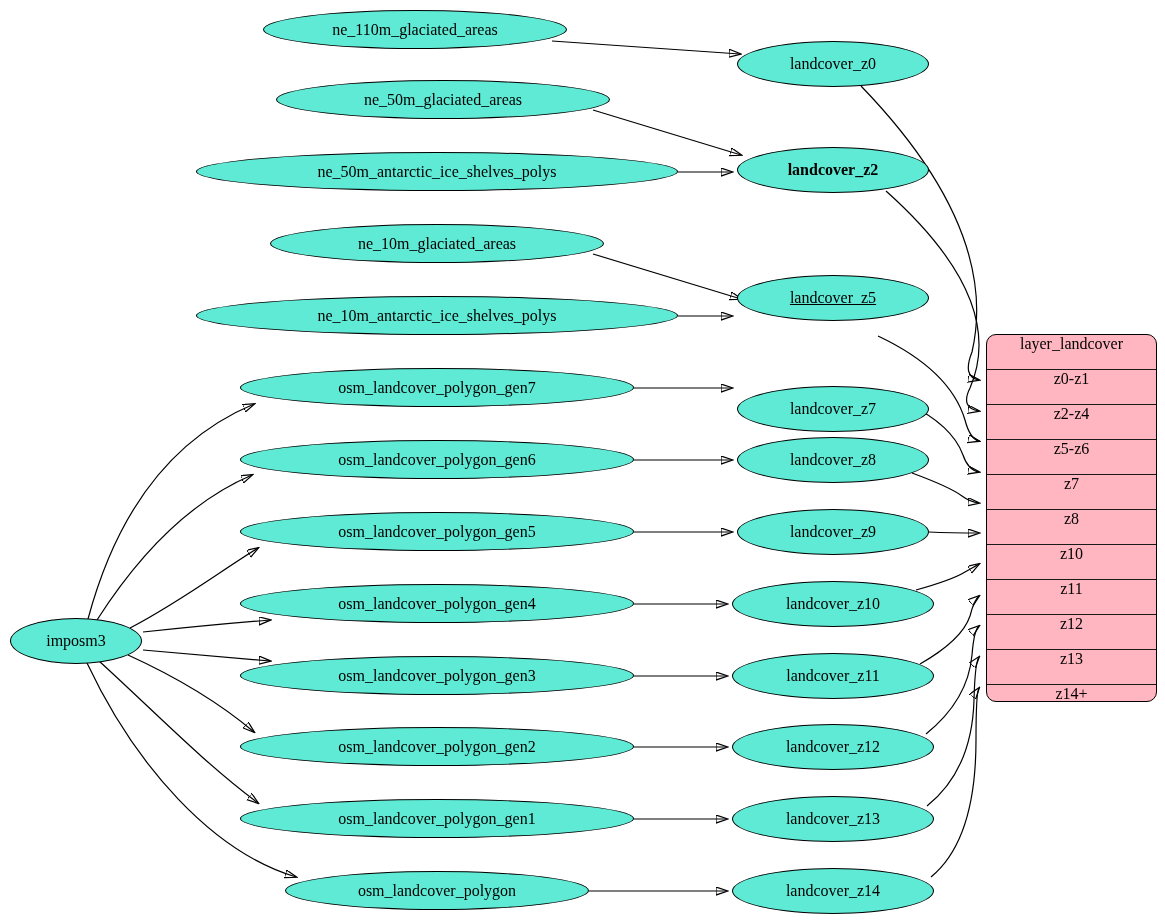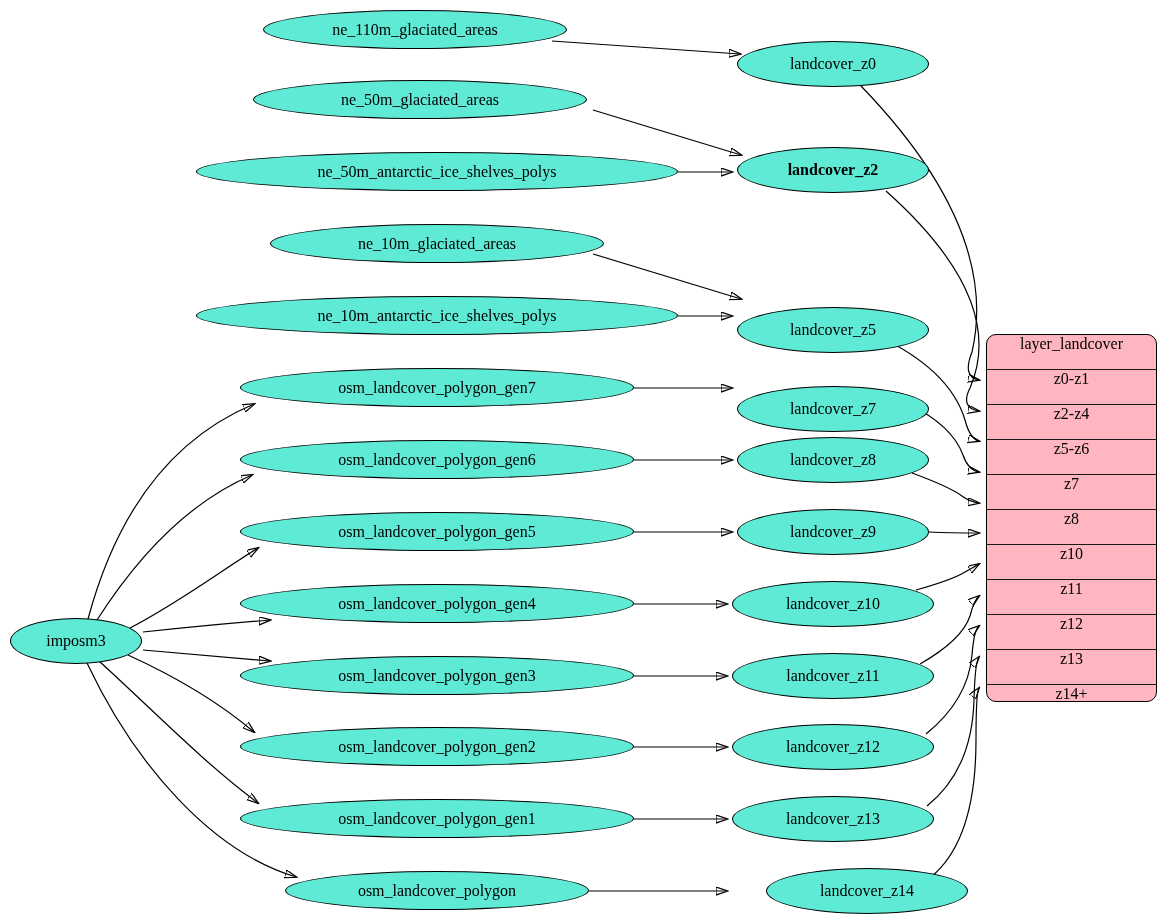--- a/index.html
+++ b/index.html
@@ -83,44 +83,44 @@
     <path d="M 916 590 Q 952 580 965 572 Q 974 567 979 564" marker-end="url(#arrow)"></path>
     <path d="M 920 664 Q 962 640 970 616 Q 974 600 979 596" marker-end="url(#arrow)"></path>
     <path d="M 926 734 Q 968 700 972 655 Q 974 630 979 626" marker-end="url(#arrow)"></path>
     <path d="M 927 806 Q 972 770 974 700 Q 975 662 979 657" marker-end="url(#arrow)"></path>
     <path d="M 931 877 Q 976 840 976 740 Q 976 692 979 688" marker-end="url(#arrow)"></path>
   </svg>
 
   <div class="node" style="left:10px;top:618px;width:132px;height:46px;">imposm3</div>
 
   <div class="node" style="left:263px;top:10px;width:304px;height:39px;">ne_110m_glaciated_areas</div>
-  <div class="node" style="left:253px;top:80px;width:334px;height:39px;">ne_50m_glaciated_areas</div>
+  <div class="node" style="left:276px;top:80px;width:334px;height:39px;">ne_50m_glaciated_areas</div>
   <div class="node" style="left:196px;top:152px;width:482px;height:39px;">ne_50m_antarctic_ice_shelves_polys</div>
   <div class="node" style="left:270px;top:224px;width:334px;height:39px;">ne_10m_glaciated_areas</div>
   <div class="node" style="left:196px;top:296px;width:482px;height:39px;">ne_10m_antarctic_ice_shelves_polys</div>
   <div class="node" style="left:240px;top:368px;width:394px;height:39px;">osm_landcover_polygon_gen7</div>
   <div class="node" style="left:240px;top:440px;width:394px;height:39px;">osm_landcover_polygon_gen6</div>
   <div class="node" style="left:240px;top:512px;width:394px;height:39px;">osm_landcover_polygon_gen5</div>
   <div class="node" style="left:240px;top:584px;width:394px;height:39px;">osm_landcover_polygon_gen4</div>
   <div class="node" style="left:240px;top:656px;width:394px;height:39px;">osm_landcover_polygon_gen3</div>
   <div class="node" style="left:240px;top:727px;width:394px;height:39px;">osm_landcover_polygon_gen2</div>
   <div class="node" style="left:240px;top:799px;width:394px;height:39px;">osm_landcover_polygon_gen1</div>
   <div class="node" style="left:285px;top:871px;width:304px;height:39px;">osm_landcover_polygon</div>
 
   <div class="node" style="left:737px;top:41px;width:192px;height:46px;">landcover_z0</div>
   <div class="node" style="left:737px;top:147px;width:192px;height:46px;font-weight:bold;">landcover_z2</div>
-  <div class="node" style="left:737px;top:307px;width:192px;height:46px;">landcover_z5</div>
+  <div class="node" style="left:737px;top:275px;width:192px;height:46px;text-decoration:underline;">landcover_z5</div>
   <div class="node" style="left:737px;top:386px;width:192px;height:46px;">landcover_z7</div>
   <div class="node" style="left:737px;top:437px;width:192px;height:46px;">landcover_z8</div>
   <div class="node" style="left:737px;top:509px;width:192px;height:46px;">landcover_z9</div>
   <div class="node" style="left:732px;top:581px;width:202px;height:46px;">landcover_z10</div>
   <div class="node" style="left:732px;top:653px;width:202px;height:46px;">landcover_z11</div>
   <div class="node" style="left:732px;top:724px;width:202px;height:46px;">landcover_z12</div>
   <div class="node" style="left:732px;top:796px;width:202px;height:46px;">landcover_z13</div>
-  <div class="node" style="left:766px;top:868px;width:202px;height:46px;">landcover_z14</div>
+  <div class="node" style="left:732px;top:868px;width:202px;height:46px;">landcover_z14</div>
 
   <div class="record" style="left: 986px; top: 334px; width: 171px; height: 368px; background: rgb(255, 182, 193);">
     <div class="cell">layer_landcover</div>
     <div class="cell">z0-z1</div>
     <div class="cell">z2-z4</div>
     <div class="cell">z5-z6</div>
     <div class="cell">z7</div>
     <div class="cell">z8</div>
     <div class="cell">z10</div>
     <div class="cell">z11</div>

